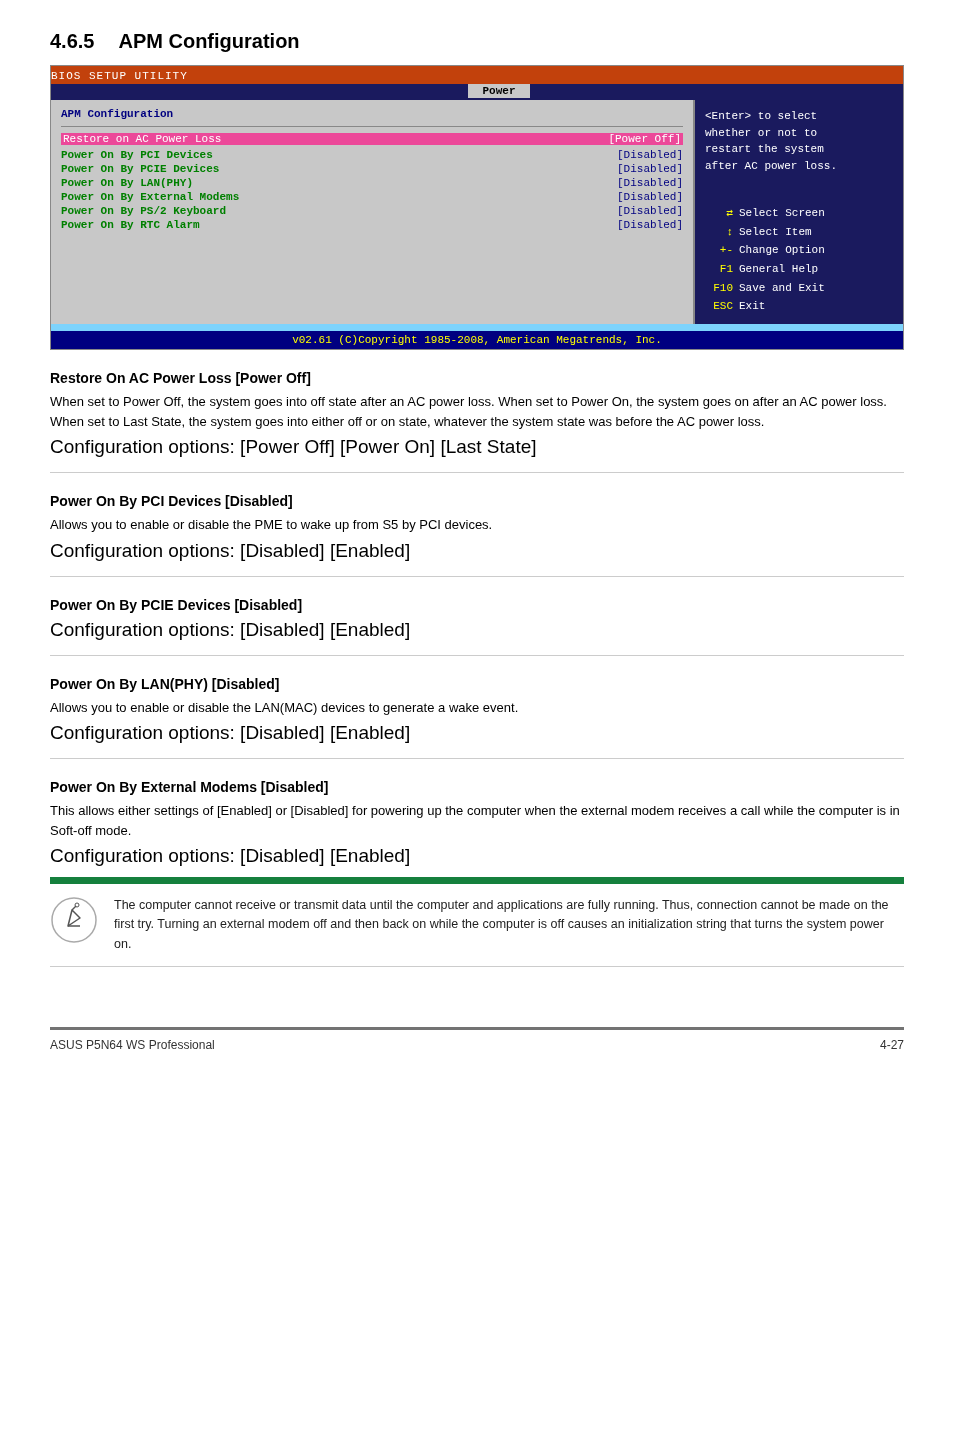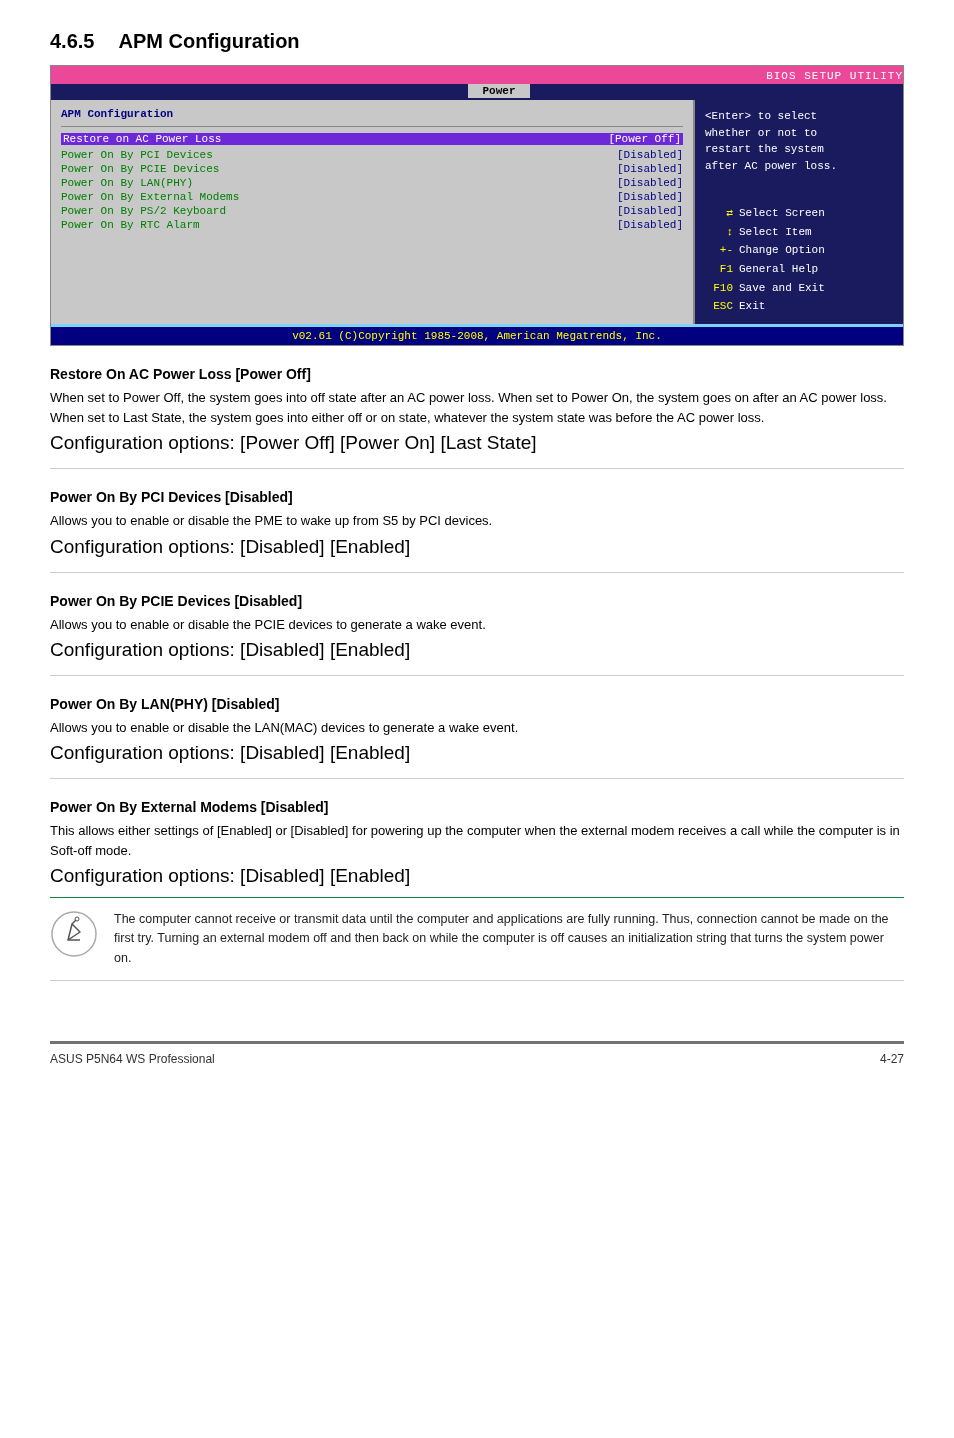--- a/index.html
+++ b/index.html
@@ -16,22 +16,22 @@
     
     .bios-box {
       border: 1px solid #888;
       background: #1a1a5e;
       color: #fff;
       font-family: 'Courier New', monospace;
       font-size: 11px;
       margin-bottom: 18px;
     }
     .bios-header {
-      background: #ec4899;
-      text-align: right;
+      background: #c2410c;
+      text-align: left;
       padding: 4px 0 2px 0;
       color: #fff;
       font-family: 'Courier New', monospace;
       font-size: 11px;
     }
     .bios-header .bios-title-line {
       letter-spacing: 1px;
     }
     .bios-tab-row {
       display: flex;
@@ -77,26 +77,27 @@
       font-size: 11px;
     }
     .bios-menu-item {
       display: flex;
       justify-content: space-between;
       margin-bottom: 2px;
       font-size: 11px;
     }
     .bios-menu-item .item-label {
       color: #008000;
+      font-weight: bold;
     }
     .bios-menu-item .item-value {
       color: #000080;
     }
     .bios-menu-highlight {
-      background: #6d28d9;
+      background: #ec4899;
       color: #fff;
       display: flex;
       justify-content: space-between;
       margin-bottom: 2px;
       font-size: 11px;
       padding: 0 2px;
     }
     .bios-menu-highlight .item-label {
       color: #fff;
     }
@@ -123,21 +124,21 @@
     .key-desc {
       color: #fff;
     }
     .bios-footer {
       background: #000080;
       color: #ffff00;
       text-align: center;
       padding: 3px 0;
       font-family: 'Courier New', monospace;
       font-size: 11px;
-      border-top: 3px solid #7dd3fc;
+      border-top: 7px solid #7dd3fc;
     }
 
     
     .section-heading {
       font-size: 14px;
       font-weight: bold;
       margin-top: 20px;
       margin-bottom: 6px;
     }
     .section-body {
@@ -152,21 +153,21 @@
     .divider {
       border: none;
       border-top: 1px solid #ccc;
       margin: 14px 0;
     }
 
     
     .note-box {
       display: flex;
       align-items: flex-start;
-      border-top: 1px solid #15803d;
+      border-top: 7px solid #15803d;
       border-bottom: 1px solid #ccc;
       padding: 12px 0;
       margin-top: 10px;
       gap: 16px;
     }
     .note-icon {
       flex-shrink: 0;
       width: 48px;
       height: 48px;
     }
@@ -285,21 +286,20 @@
 <div>
   <div class="section-heading">Power On By PCI Devices [Disabled]</div>
   <div class="section-body">Allows you to enable or disable the PME to wake up from S5 by PCI devices.</div>
   <div class="section-options">Configuration options: [Disabled] [Enabled]</div>
 </div>
 
 <hr class="divider">
 
 <div>
   <div class="section-heading">Power On By PCIE Devices [Disabled]</div>
-  <div class="section-body">Allows you to enable or disable the PCIE devices to generate a wake event.</div>
   <div class="section-options">Configuration options: [Disabled] [Enabled]</div>
 </div>
 
 <hr class="divider">
 
 <div>
   <div class="section-heading">Power On By LAN(PHY) [Disabled]</div>
   <div class="section-body">Allows you to enable or disable the LAN(MAC) devices to generate a wake event.</div>
   <div class="section-options">Configuration options: [Disabled] [Enabled]</div>
 </div>

